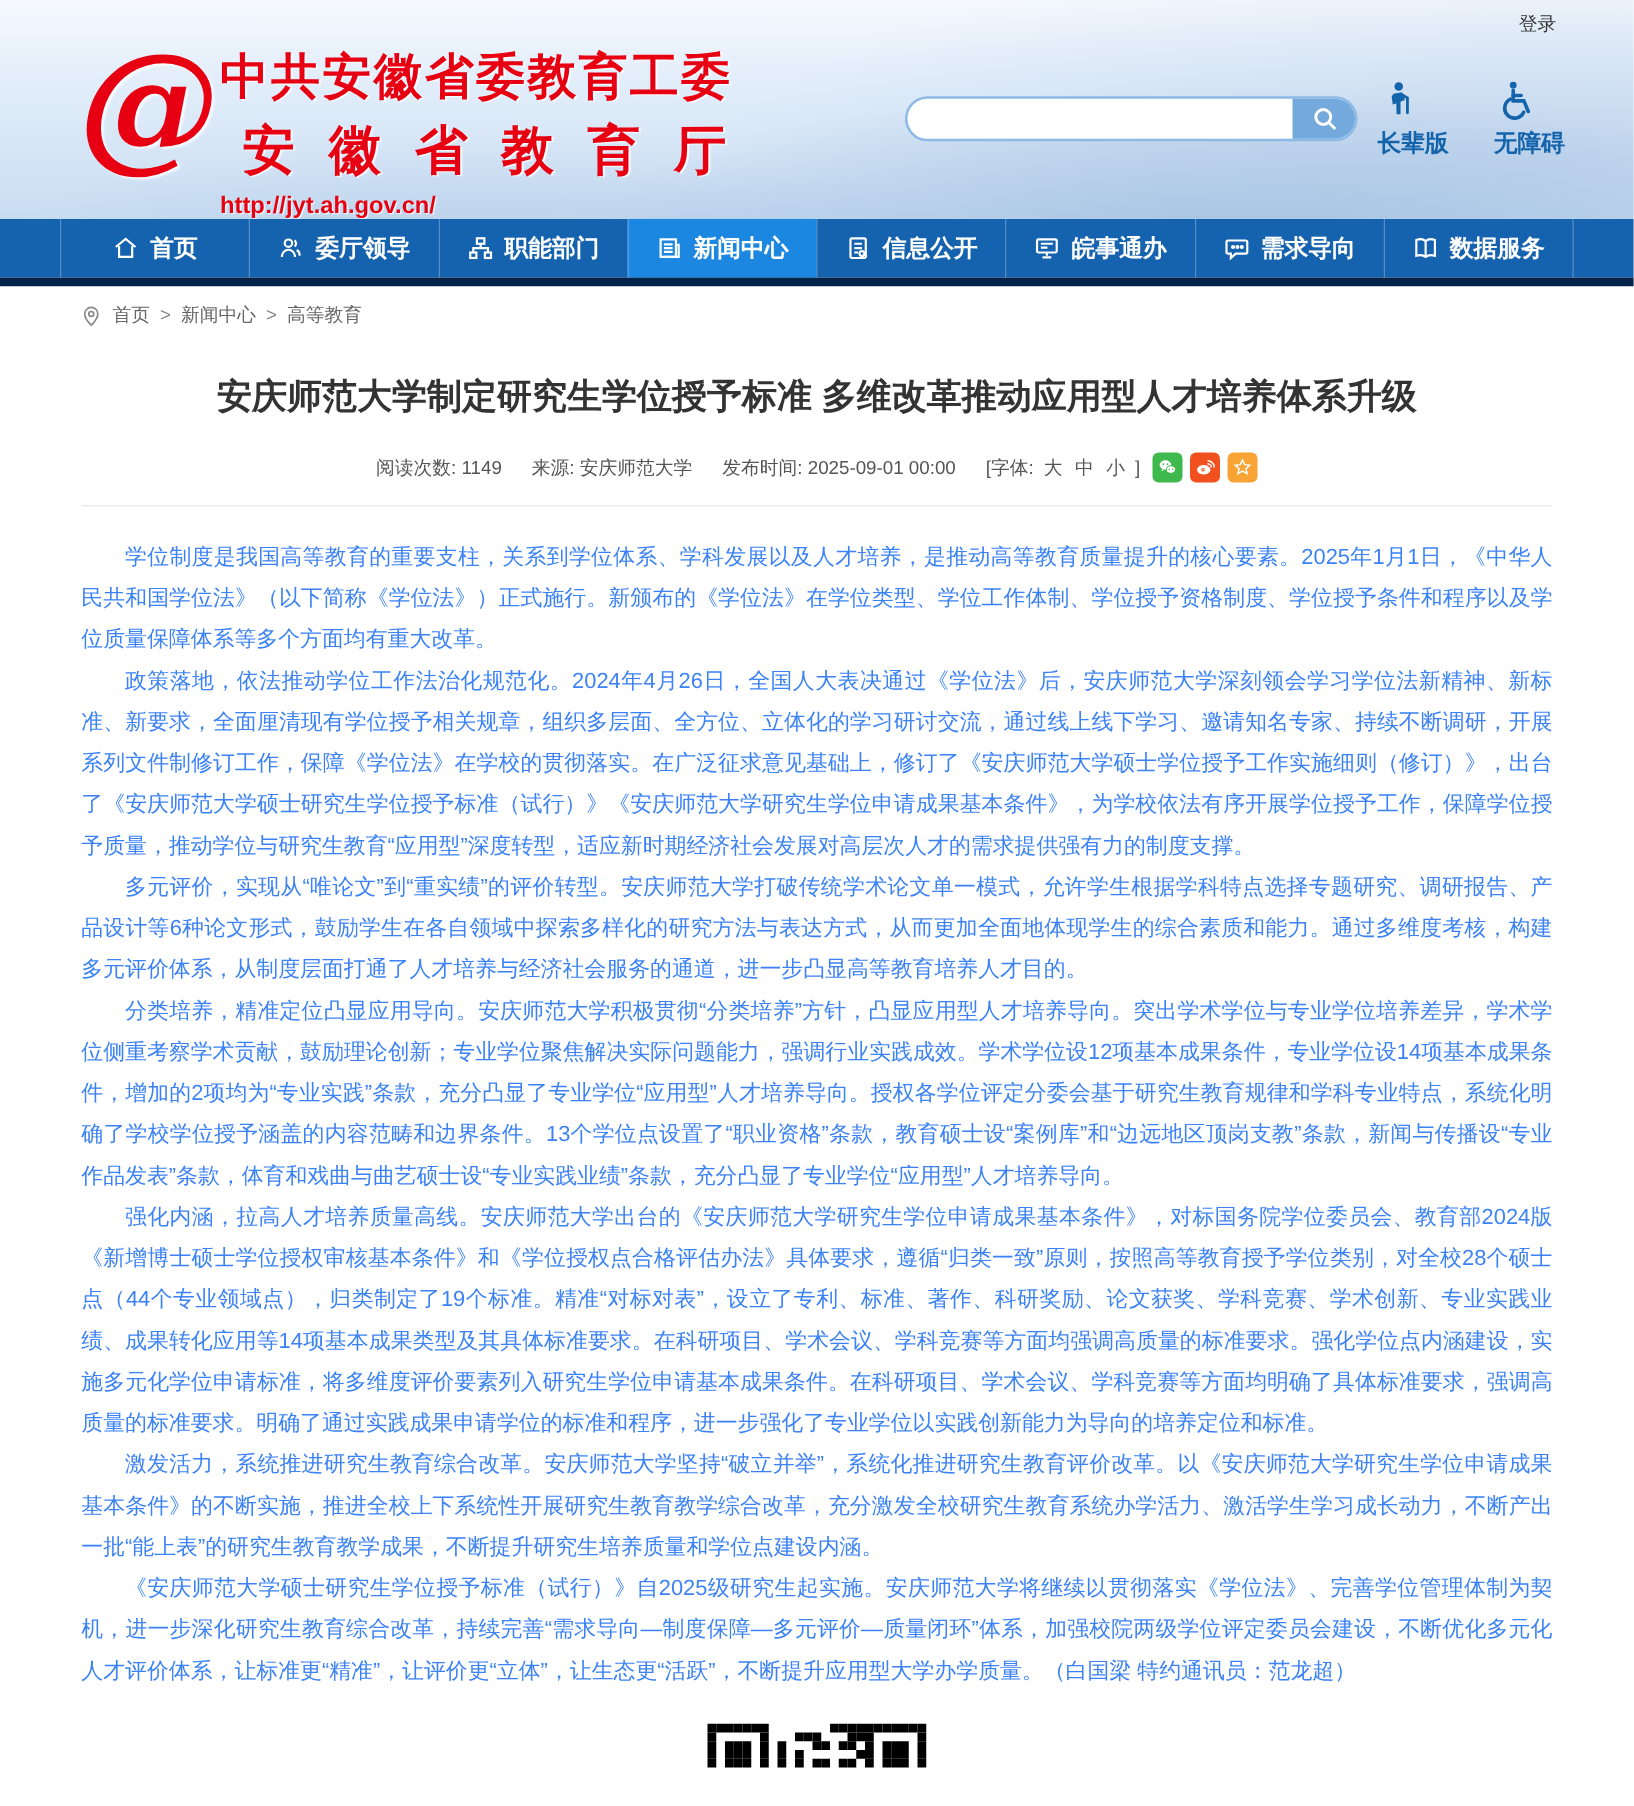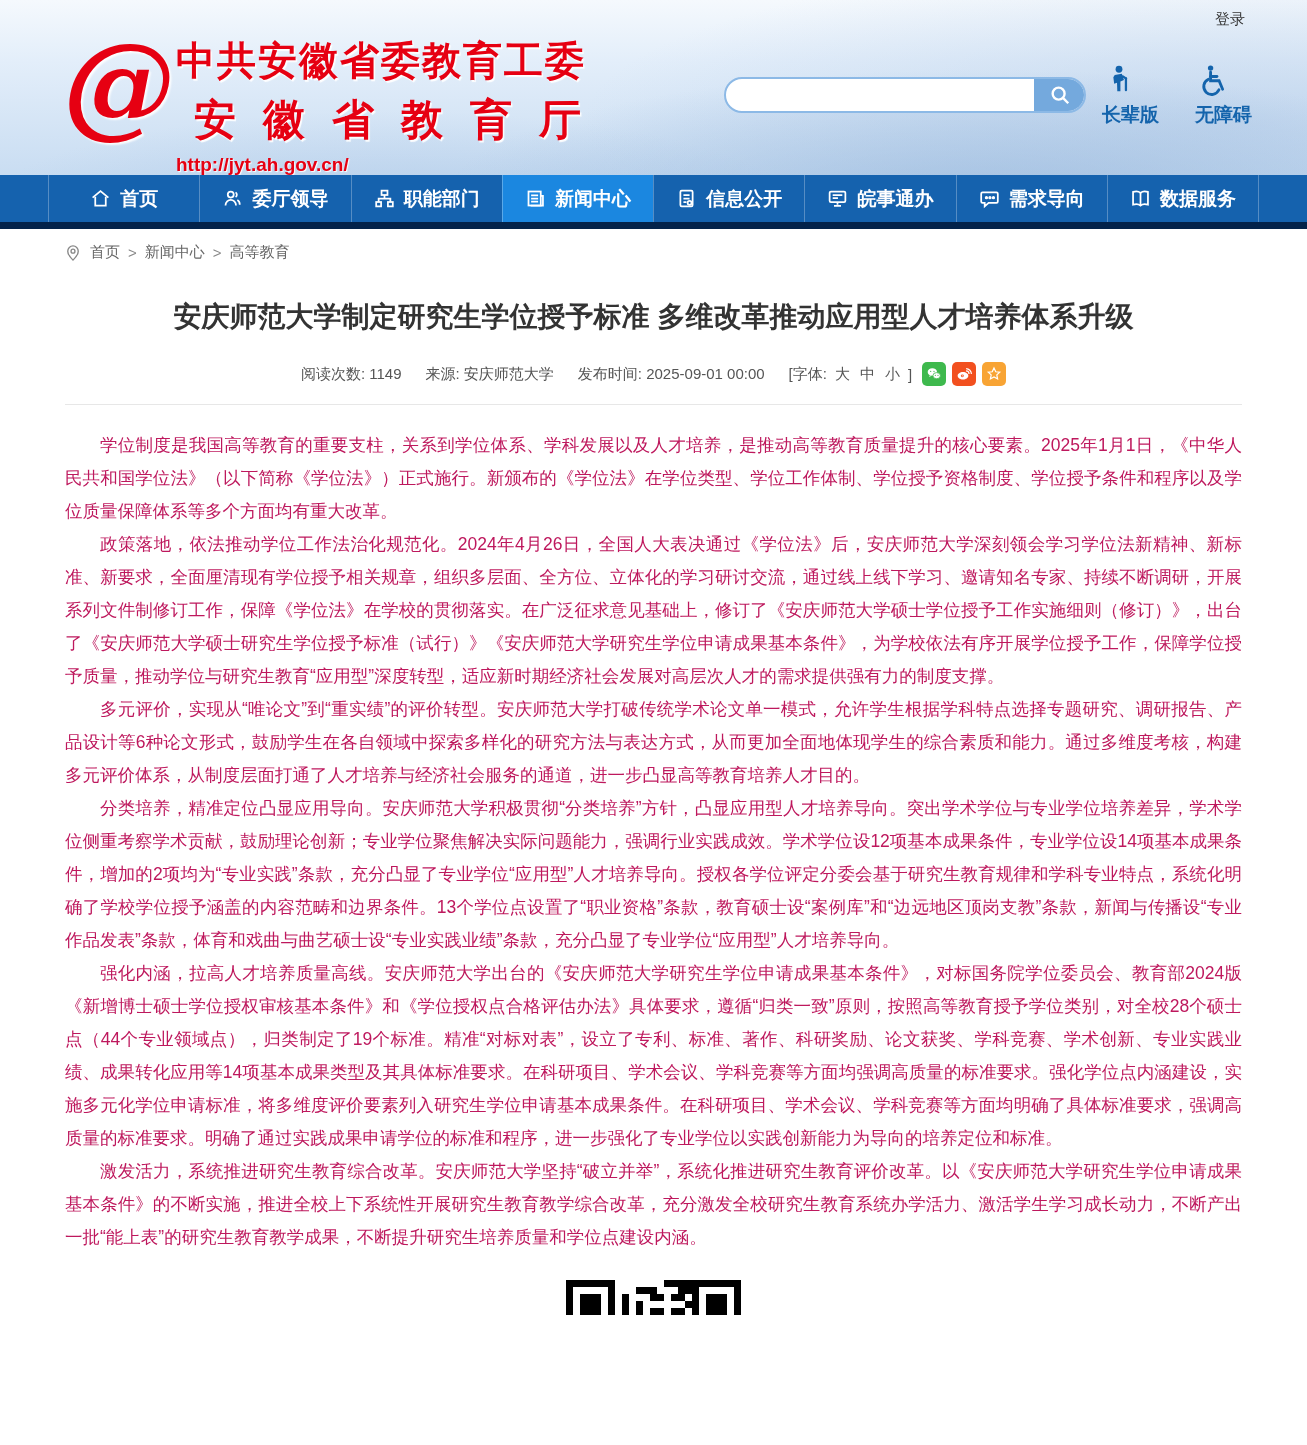--- a/index.html
+++ b/index.html
@@ -57,21 +57,21 @@
   .meta-row .chunk { margin-right:18px; white-space:nowrap; }
   .font-size-btn { cursor:pointer; margin:0 2px; }
   .share-icons { display:flex; gap:6px; margin-left:4px; }
   .share-ic { width:24px; height:24px; border-radius:5px; display:flex; align-items:center; justify-content:center; cursor:pointer; }
   .share-wechat { background:#3eb94d; }
   .share-weibo { background:#f2501f; }
   .share-star { background:#f8a434; }
   .meta-divider { border:none; border-top:1px solid #e7e7e7; margin-top:18px; }
 
   .body-text { margin-top:24px; }
-  .body-text p { font-size:17.5px; color:#be185d; line-height:33px; text-align:justify; text-indent:2em; }
+  .body-text p { font-size:17.5px; color:#3b82f6; line-height:33px; text-align:justify; text-indent:2em; }
 
   
   .qr-block { margin-top:26px; text-align:center; }
   .qr-caption { color:#c9c9c9; font-size:17px; letter-spacing:1px; }
   .qr-code { margin:10px auto 0; width:175px; display:grid; grid-template-columns:repeat(25,7px); grid-auto-rows:7px; background:#fff; }
   .qr-code .m { background:#000; }
 
   svg { display:block; }
 </style>
 </head>
@@ -272,20 +272,21 @@
 
   <hr class="meta-divider">
 
   <div class="body-text">
     <p>学位制度是我国高等教育的重要支柱，关系到学位体系、学科发展以及人才培养，是推动高等教育质量提升的核心要素。2025年1月1日，《中华人民共和国学位法》（以下简称《学位法》）正式施行。新颁布的《学位法》在学位类型、学位工作体制、学位授予资格制度、学位授予条件和程序以及学位质量保障体系等多个方面均有重大改革。</p>
     <p>政策落地，依法推动学位工作法治化规范化。2024年4月26日，全国人大表决通过《学位法》后，安庆师范大学深刻领会学习学位法新精神、新标准、新要求，全面厘清现有学位授予相关规章，组织多层面、全方位、立体化的学习研讨交流，通过线上线下学习、邀请知名专家、持续不断调研，开展系列文件制修订工作，保障《学位法》在学校的贯彻落实。在广泛征求意见基础上，修订了《安庆师范大学硕士学位授予工作实施细则（修订）》，出台了《安庆师范大学硕士研究生学位授予标准（试行）》《安庆师范大学研究生学位申请成果基本条件》，为学校依法有序开展学位授予工作，保障学位授予质量，推动学位与研究生教育“应用型”深度转型，适应新时期经济社会发展对高层次人才的需求提供强有力的制度支撑。</p>
     <p>多元评价，实现从“唯论文”到“重实绩”的评价转型。安庆师范大学打破传统学术论文单一模式，允许学生根据学科特点选择专题研究、调研报告、产品设计等6种论文形式，鼓励学生在各自领域中探索多样化的研究方法与表达方式，从而更加全面地体现学生的综合素质和能力。通过多维度考核，构建多元评价体系，从制度层面打通了人才培养与经济社会服务的通道，进一步凸显高等教育培养人才目的。</p>
     <p>分类培养，精准定位凸显应用导向。安庆师范大学积极贯彻“分类培养”方针，凸显应用型人才培养导向。突出学术学位与专业学位培养差异，学术学位侧重考察学术贡献，鼓励理论创新；专业学位聚焦解决实际问题能力，强调行业实践成效。学术学位设12项基本成果条件，专业学位设14项基本成果条件，增加的2项均为“专业实践”条款，充分凸显了专业学位“应用型”人才培养导向。授权各学位评定分委会基于研究生教育规律和学科专业特点，系统化明确了学校学位授予涵盖的内容范畴和边界条件。13个学位点设置了“职业资格”条款，教育硕士设“案例库”和“边远地区顶岗支教”条款，新闻与传播设“专业作品发表”条款，体育和戏曲与曲艺硕士设“专业实践业绩”条款，充分凸显了专业学位“应用型”人才培养导向。</p>
     <p>强化内涵，拉高人才培养质量高线。安庆师范大学出台的《安庆师范大学研究生学位申请成果基本条件》，对标国务院学位委员会、教育部2024版《新增博士硕士学位授权审核基本条件》和《学位授权点合格评估办法》具体要求，遵循“归类一致”原则，按照高等教育授予学位类别，对全校28个硕士点（44个专业领域点），归类制定了19个标准。精准“对标对表”，设立了专利、标准、著作、科研奖励、论文获奖、学科竞赛、学术创新、专业实践业绩、成果转化应用等14项基本成果类型及其具体标准要求。在科研项目、学术会议、学科竞赛等方面均强调高质量的标准要求。强化学位点内涵建设，实施多元化学位申请标准，将多维度评价要素列入研究生学位申请基本成果条件。在科研项目、学术会议、学科竞赛等方面均明确了具体标准要求，强调高质量的标准要求。明确了通过实践成果申请学位的标准和程序，进一步强化了专业学位以实践创新能力为导向的培养定位和标准。</p>
     <p>激发活力，系统推进研究生教育综合改革。安庆师范大学坚持“破立并举”，系统化推进研究生教育评价改革。以《安庆师范大学研究生学位申请成果基本条件》的不断实施，推进全校上下系统性开展研究生教育教学综合改革，充分激发全校研究生教育系统办学活力、激活学生学习成长动力，不断产出一批“能上表”的研究生教育教学成果，不断提升研究生培养质量和学位点建设内涵。</p>
+    <p>《安庆师范大学硕士研究生学位授予标准（试行）》自2025级研究生起实施。安庆师范大学将继续以贯彻落实《学位法》、完善学位管理体制为契机，进一步深化研究生教育综合改革，持续完善“需求导向—制度保障—多元评价—质量闭环”体系，加强校院两级学位评定委员会建设，不断优化多元化人才评价体系，让标准更“精准”，让评价更“立体”，让生态更“活跃”，不断提升应用型大学办学质量。（白国梁 特约通讯员：范龙超）</p>
   </div>
 </div>
 
 <div class="qr-block">
   <div class="qr-code" id="qr">
       <div class="m"></div>
       <div class="m"></div>
       <div class="m"></div>
       <div class="m"></div>
       <div class="m"></div>

